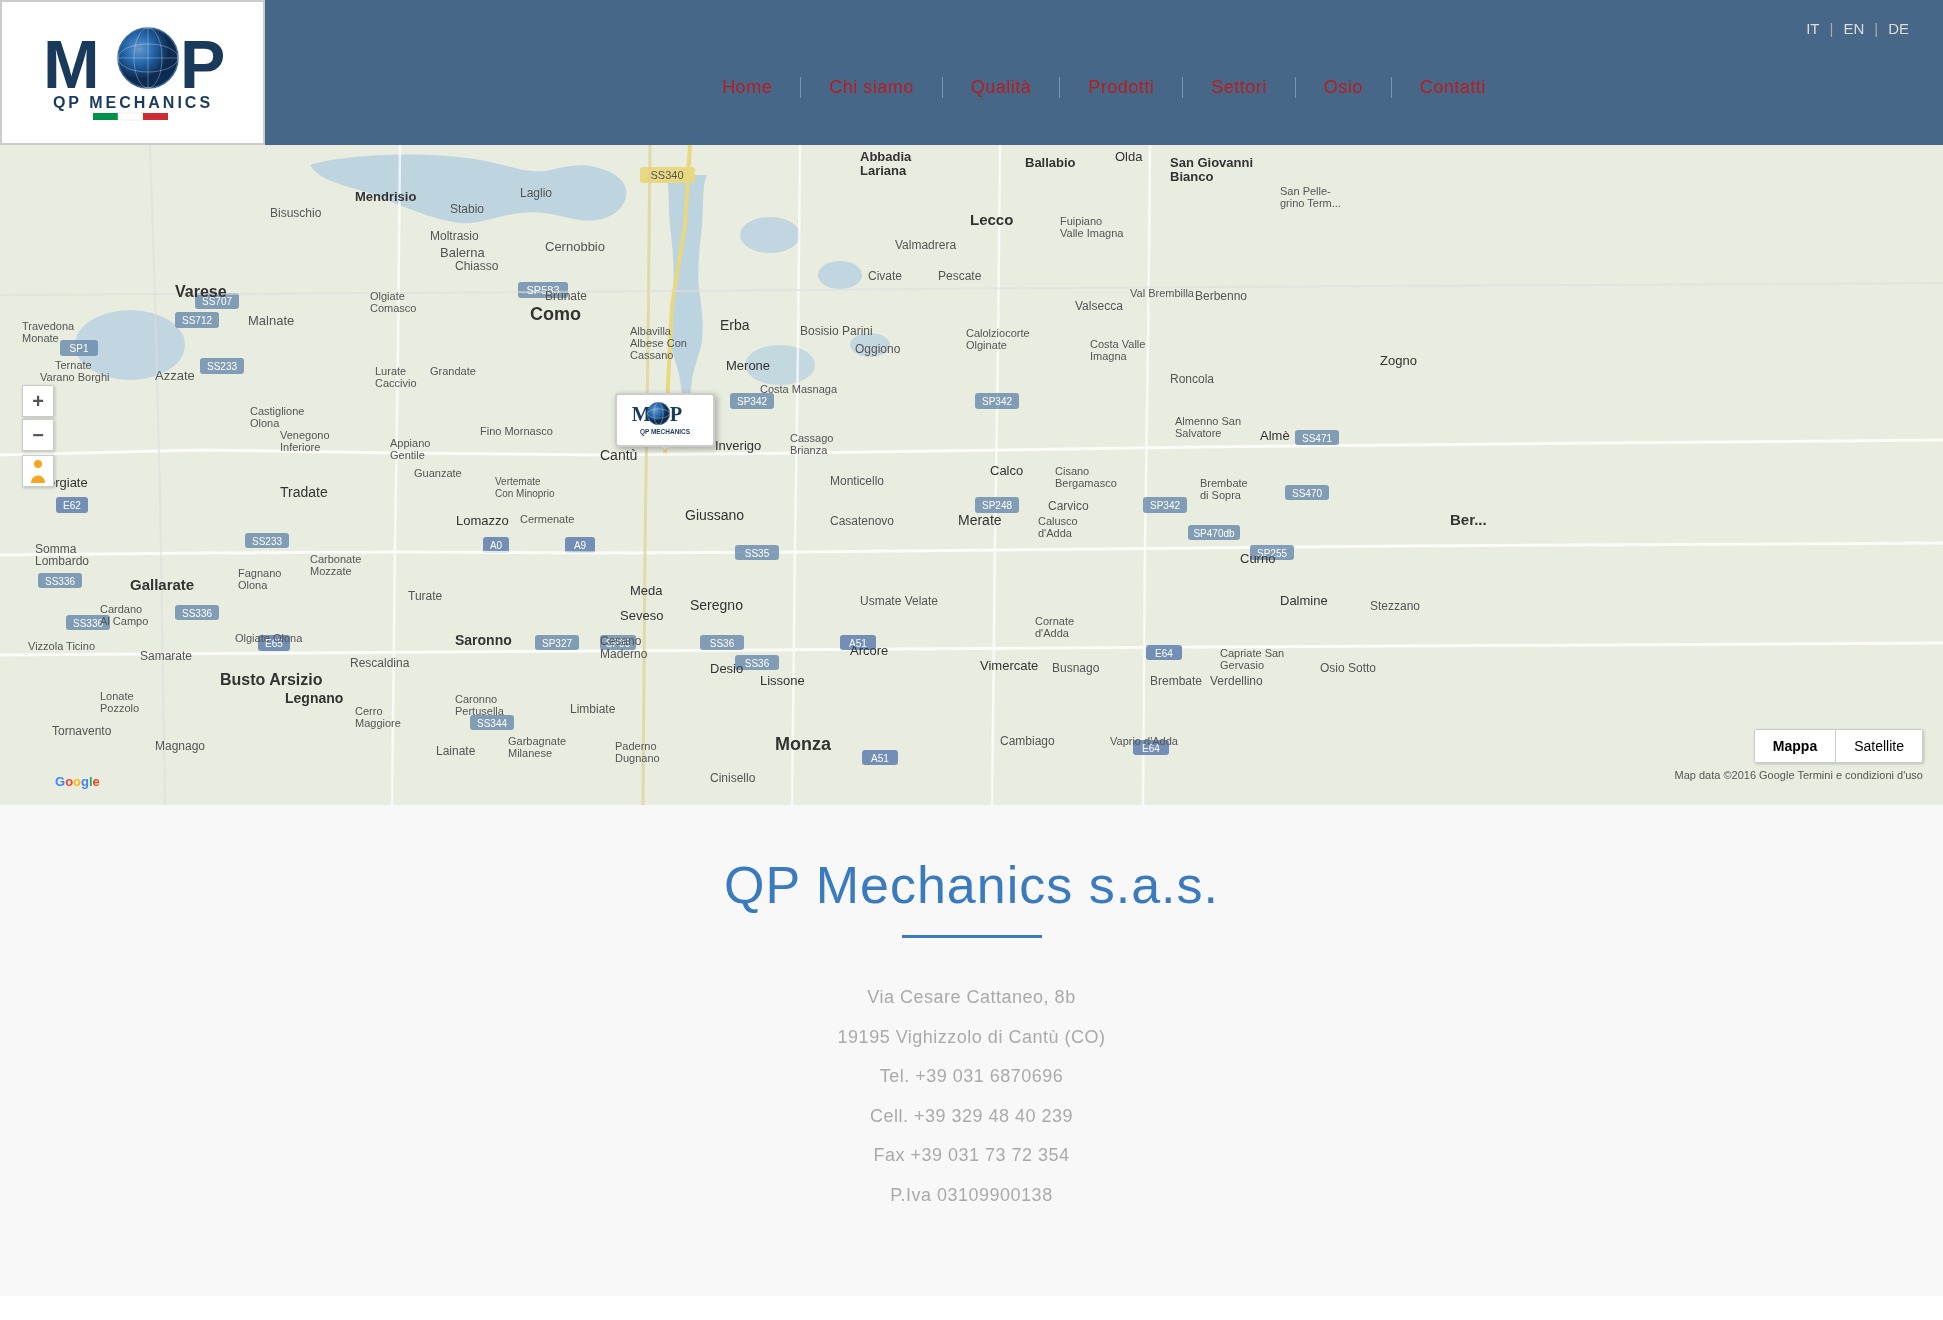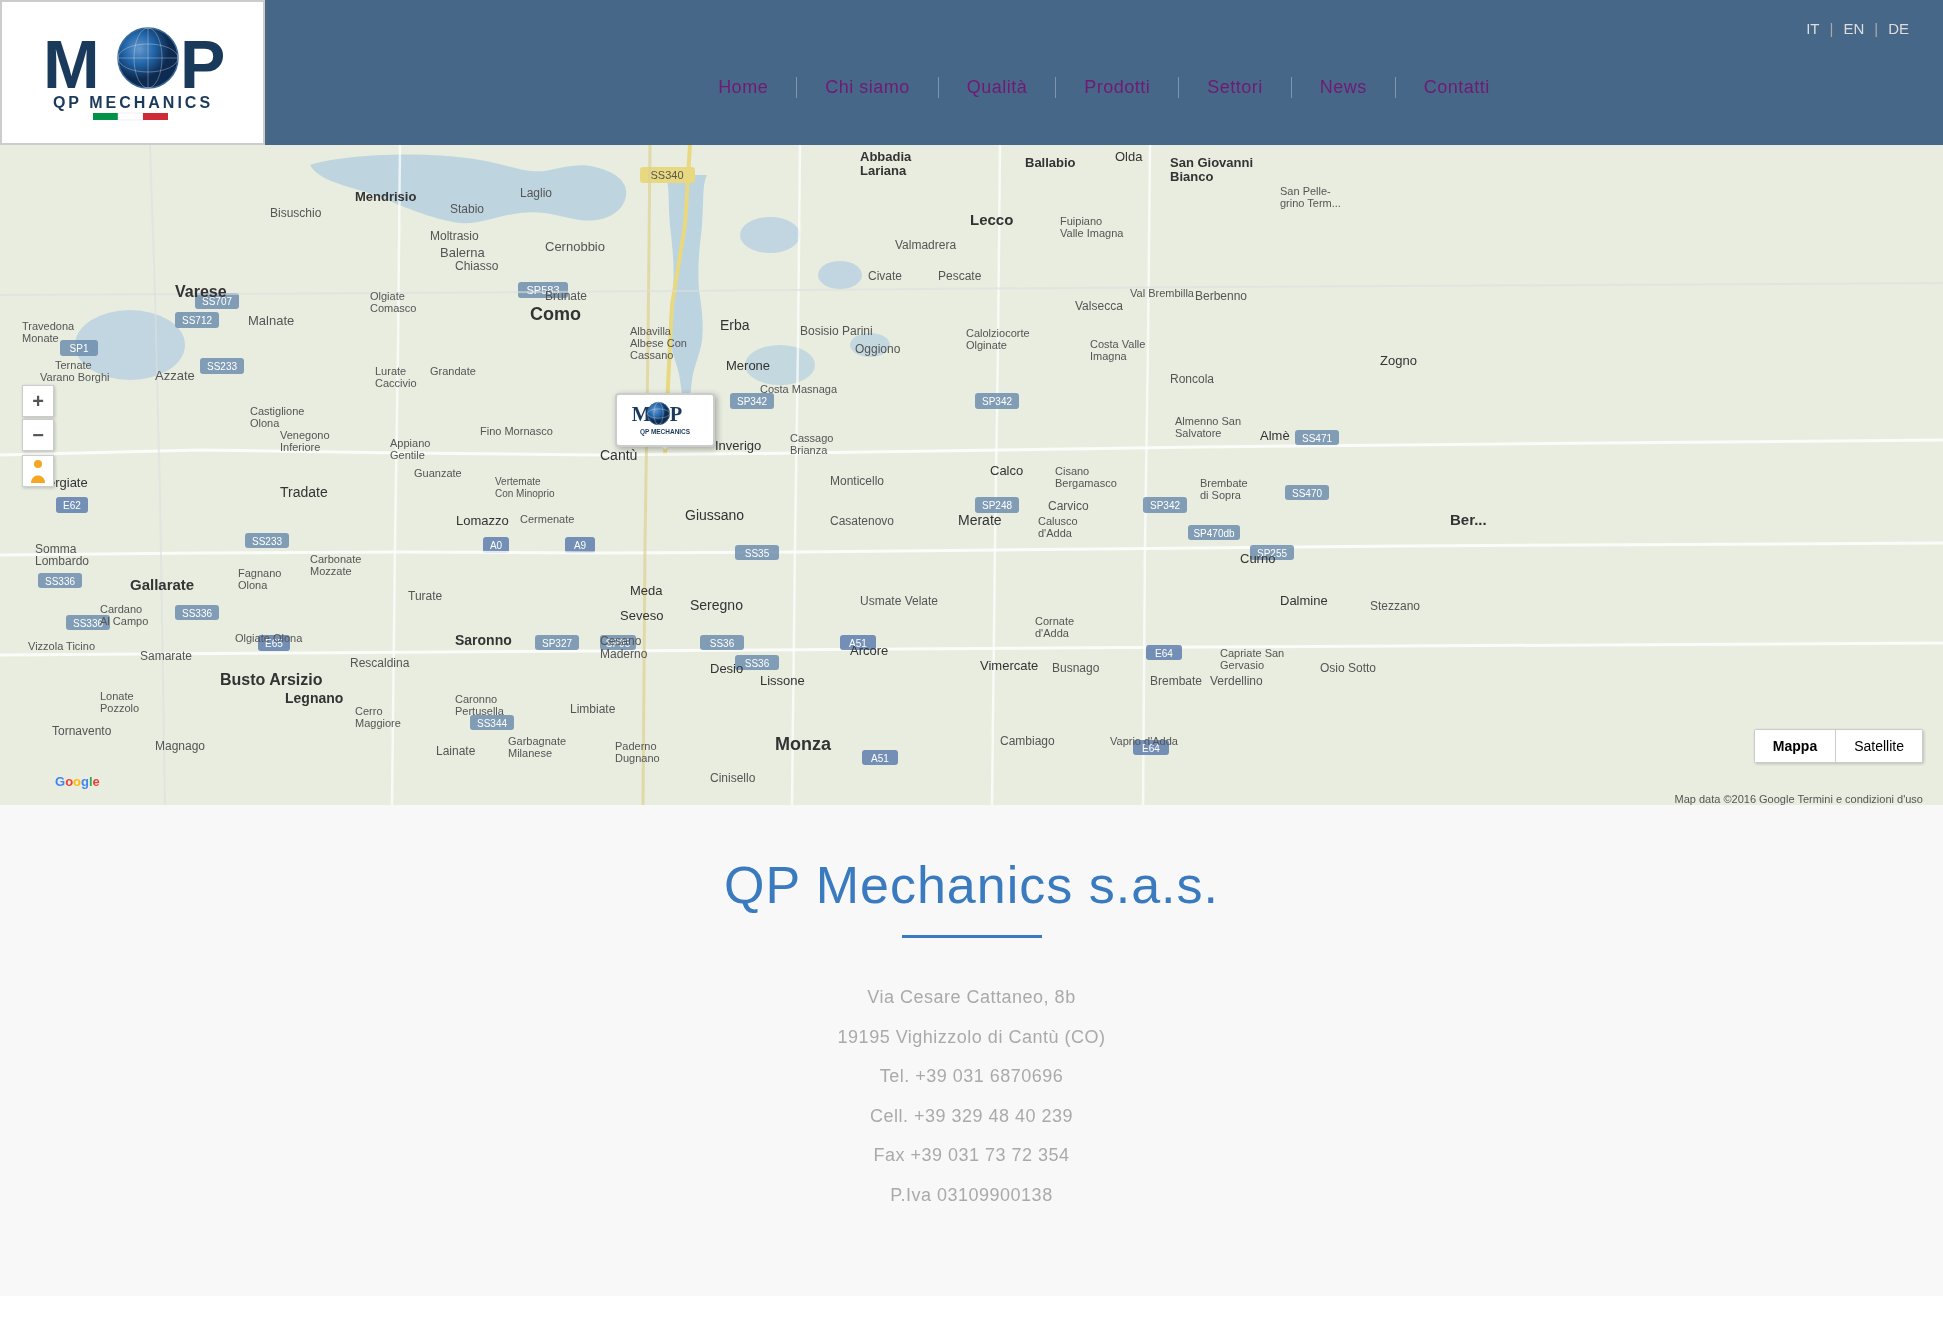--- a/index.html
+++ b/index.html
@@ -49,21 +49,21 @@
 
     .main-nav {
       display: flex;
       align-items: center;
       flex: 1;
       justify-content: center;
       gap: 0;
       margin-top: 30px;
     }
     .nav-item {
-      color: #701a75;
+      color: #b91c1c;
       font-size: 18px;
       font-weight: 500;
       padding: 0 28px;
       cursor: pointer;
       text-decoration: none;
       letter-spacing: 0.5px;
       border-right: 1px solid rgba(255,255,255,0.3);
     }
     .nav-item:last-child { border-right: none; }
 
@@ -119,21 +119,21 @@
       cursor: pointer;
       background: #fff;
       border: none;
       outline: none;
     }
     .map-type-btn.active { font-weight: 700; }
     .map-type-btn:first-child { border-right: 1px solid #ccc; }
 
     .map-footer-text {
       position: absolute;
-      bottom: 0;
+      bottom: 24px;
       right: 20px;
       font-size: 11px;
       color: #555;
     }
 
     .google-logo {
       position: absolute;
       bottom: 16px;
       left: 55px;
       font-size: 13px;
@@ -256,21 +256,21 @@
     <span class="sep">|</span>
     <a href="#">DE</a>
   </nav>
 
   <nav class="main-nav">
     <a class="nav-item" href="#">Home</a>
     <a class="nav-item" href="#">Chi siamo</a>
     <a class="nav-item" href="#">Qualità</a>
     <a class="nav-item" href="#">Prodotti</a>
     <a class="nav-item" href="#">Settori</a>
-    <a class="nav-item" href="#">News</a>
+    <a class="nav-item" href="#">Osio</a>
     <a class="nav-item" href="#">Contatti</a>
   </nav>
 </header>
 
 <section class="map-section">
 
   <svg class="map-canvas" viewBox="0 0 1943 660" preserveAspectRatio="xMidYMid slice">
 
     <rect width="1943" height="660" fill="#e8ede0"></rect>
 

